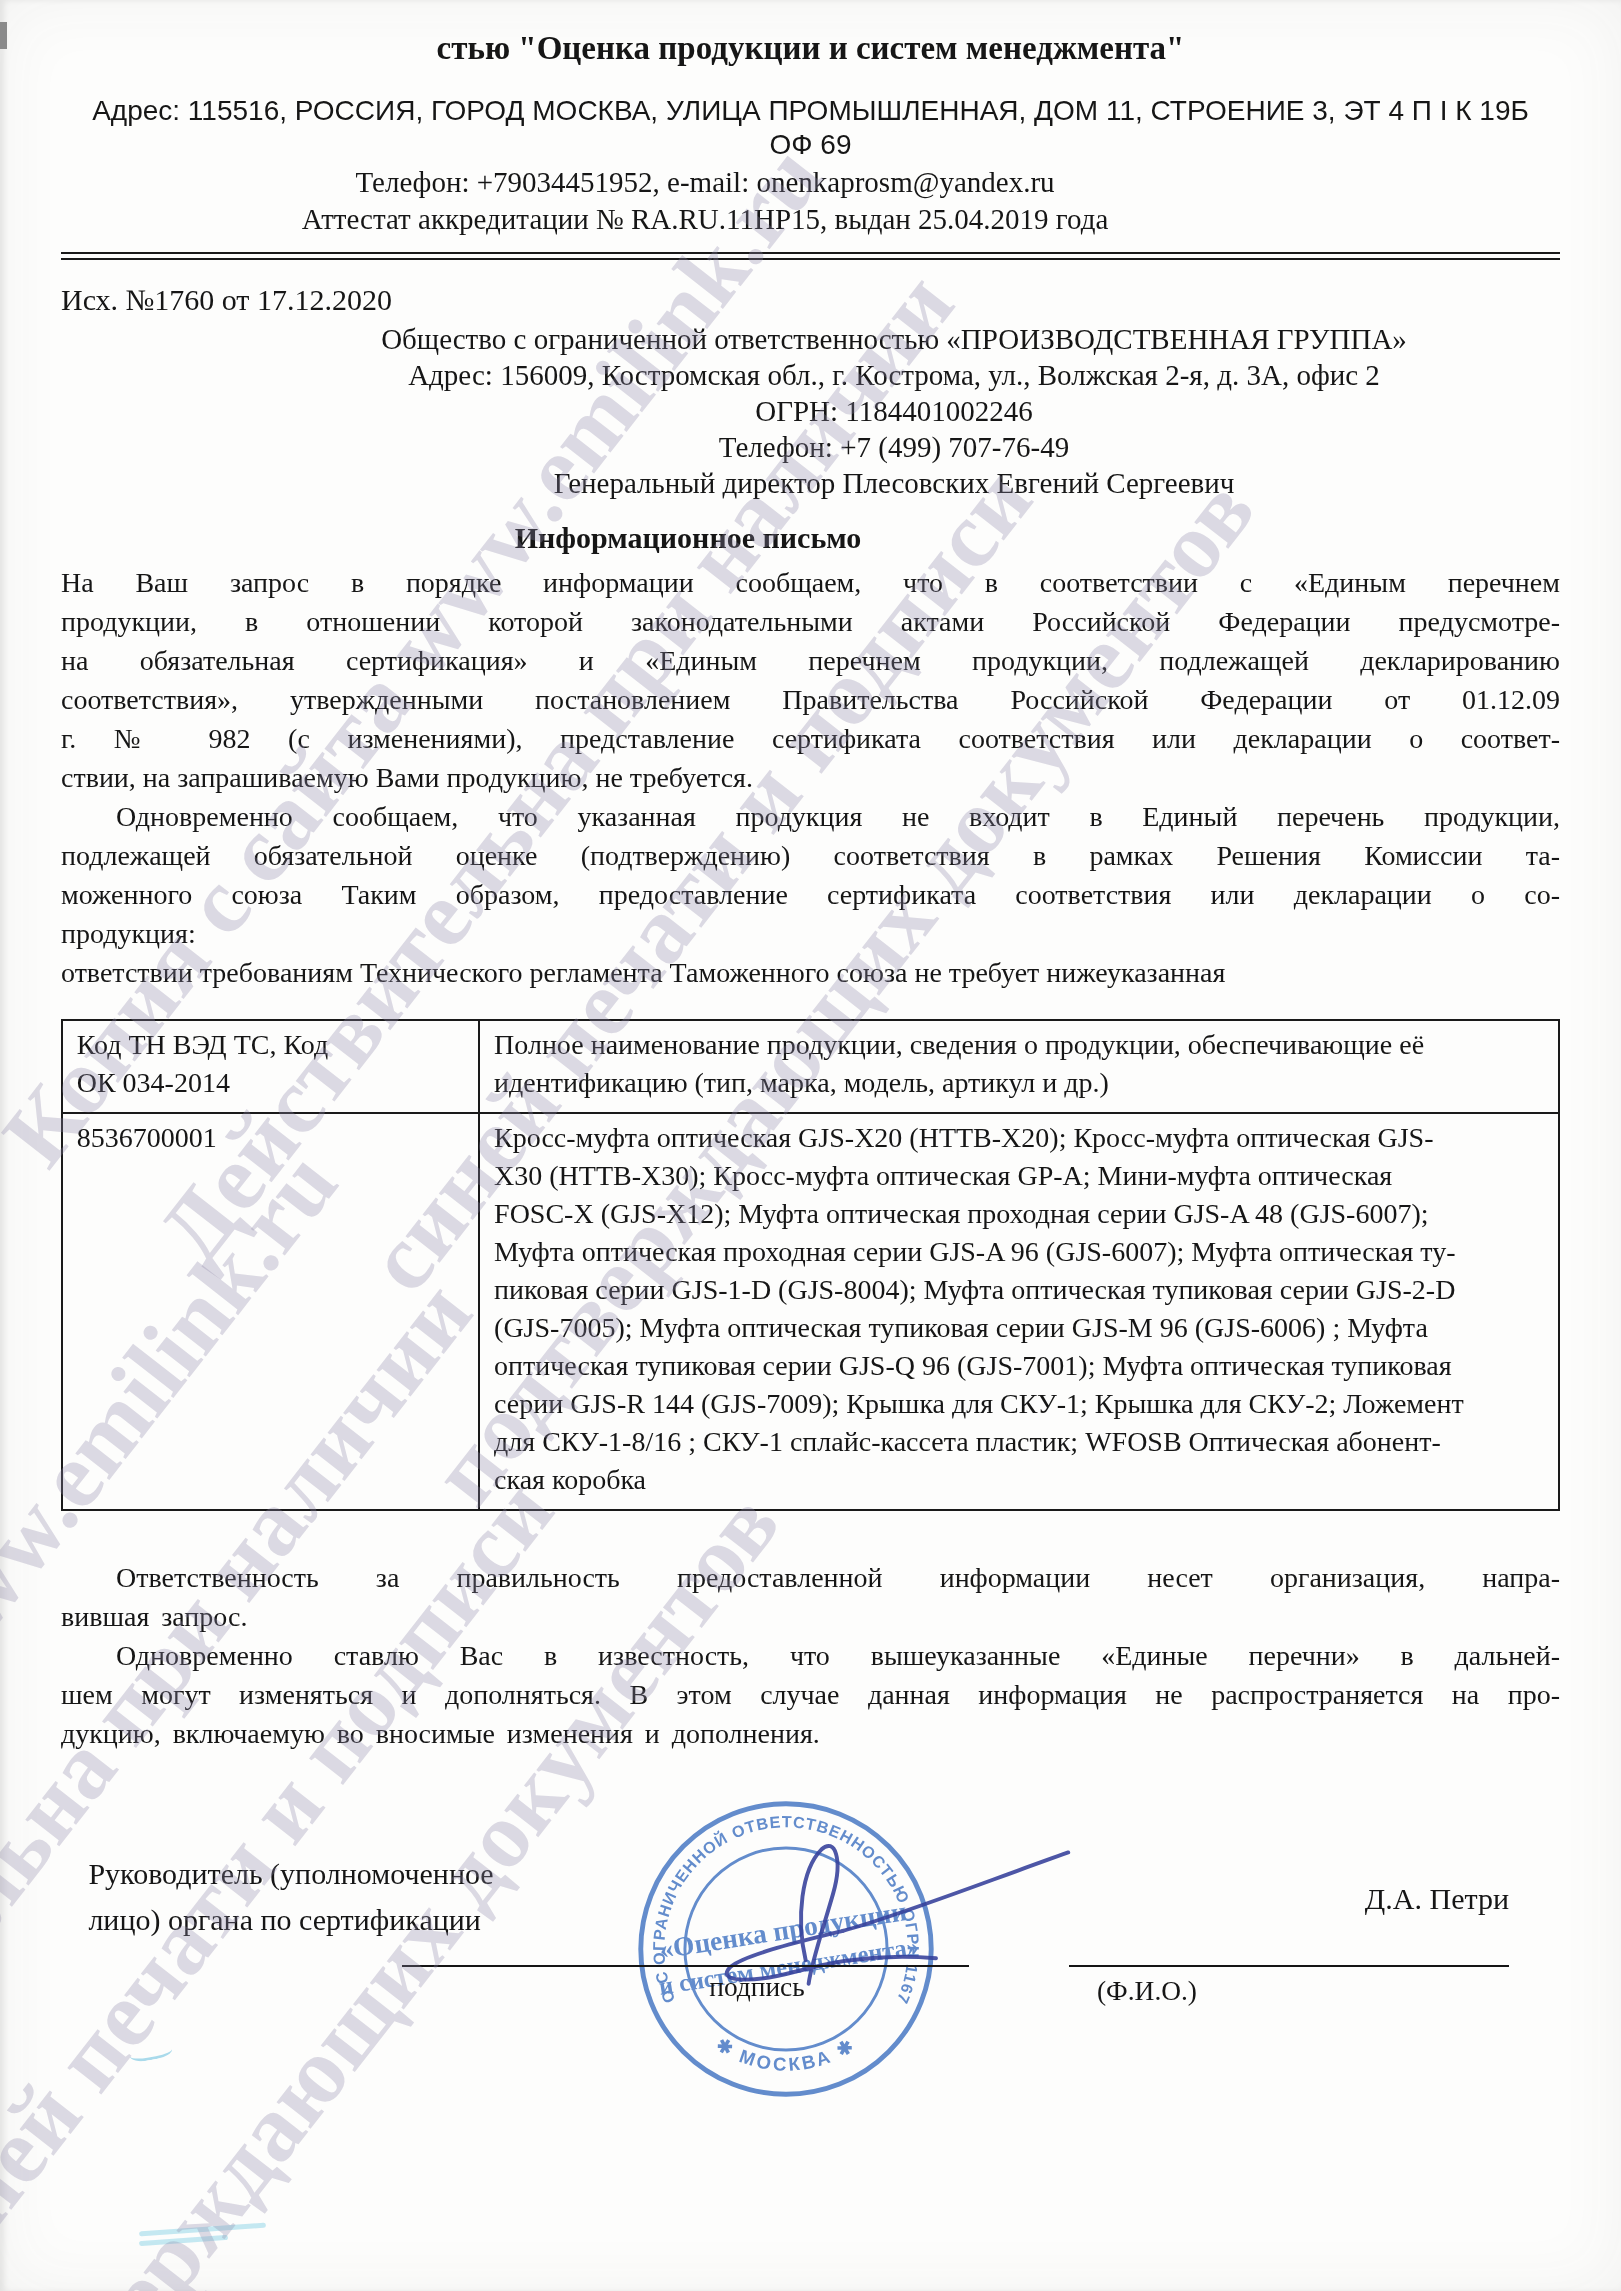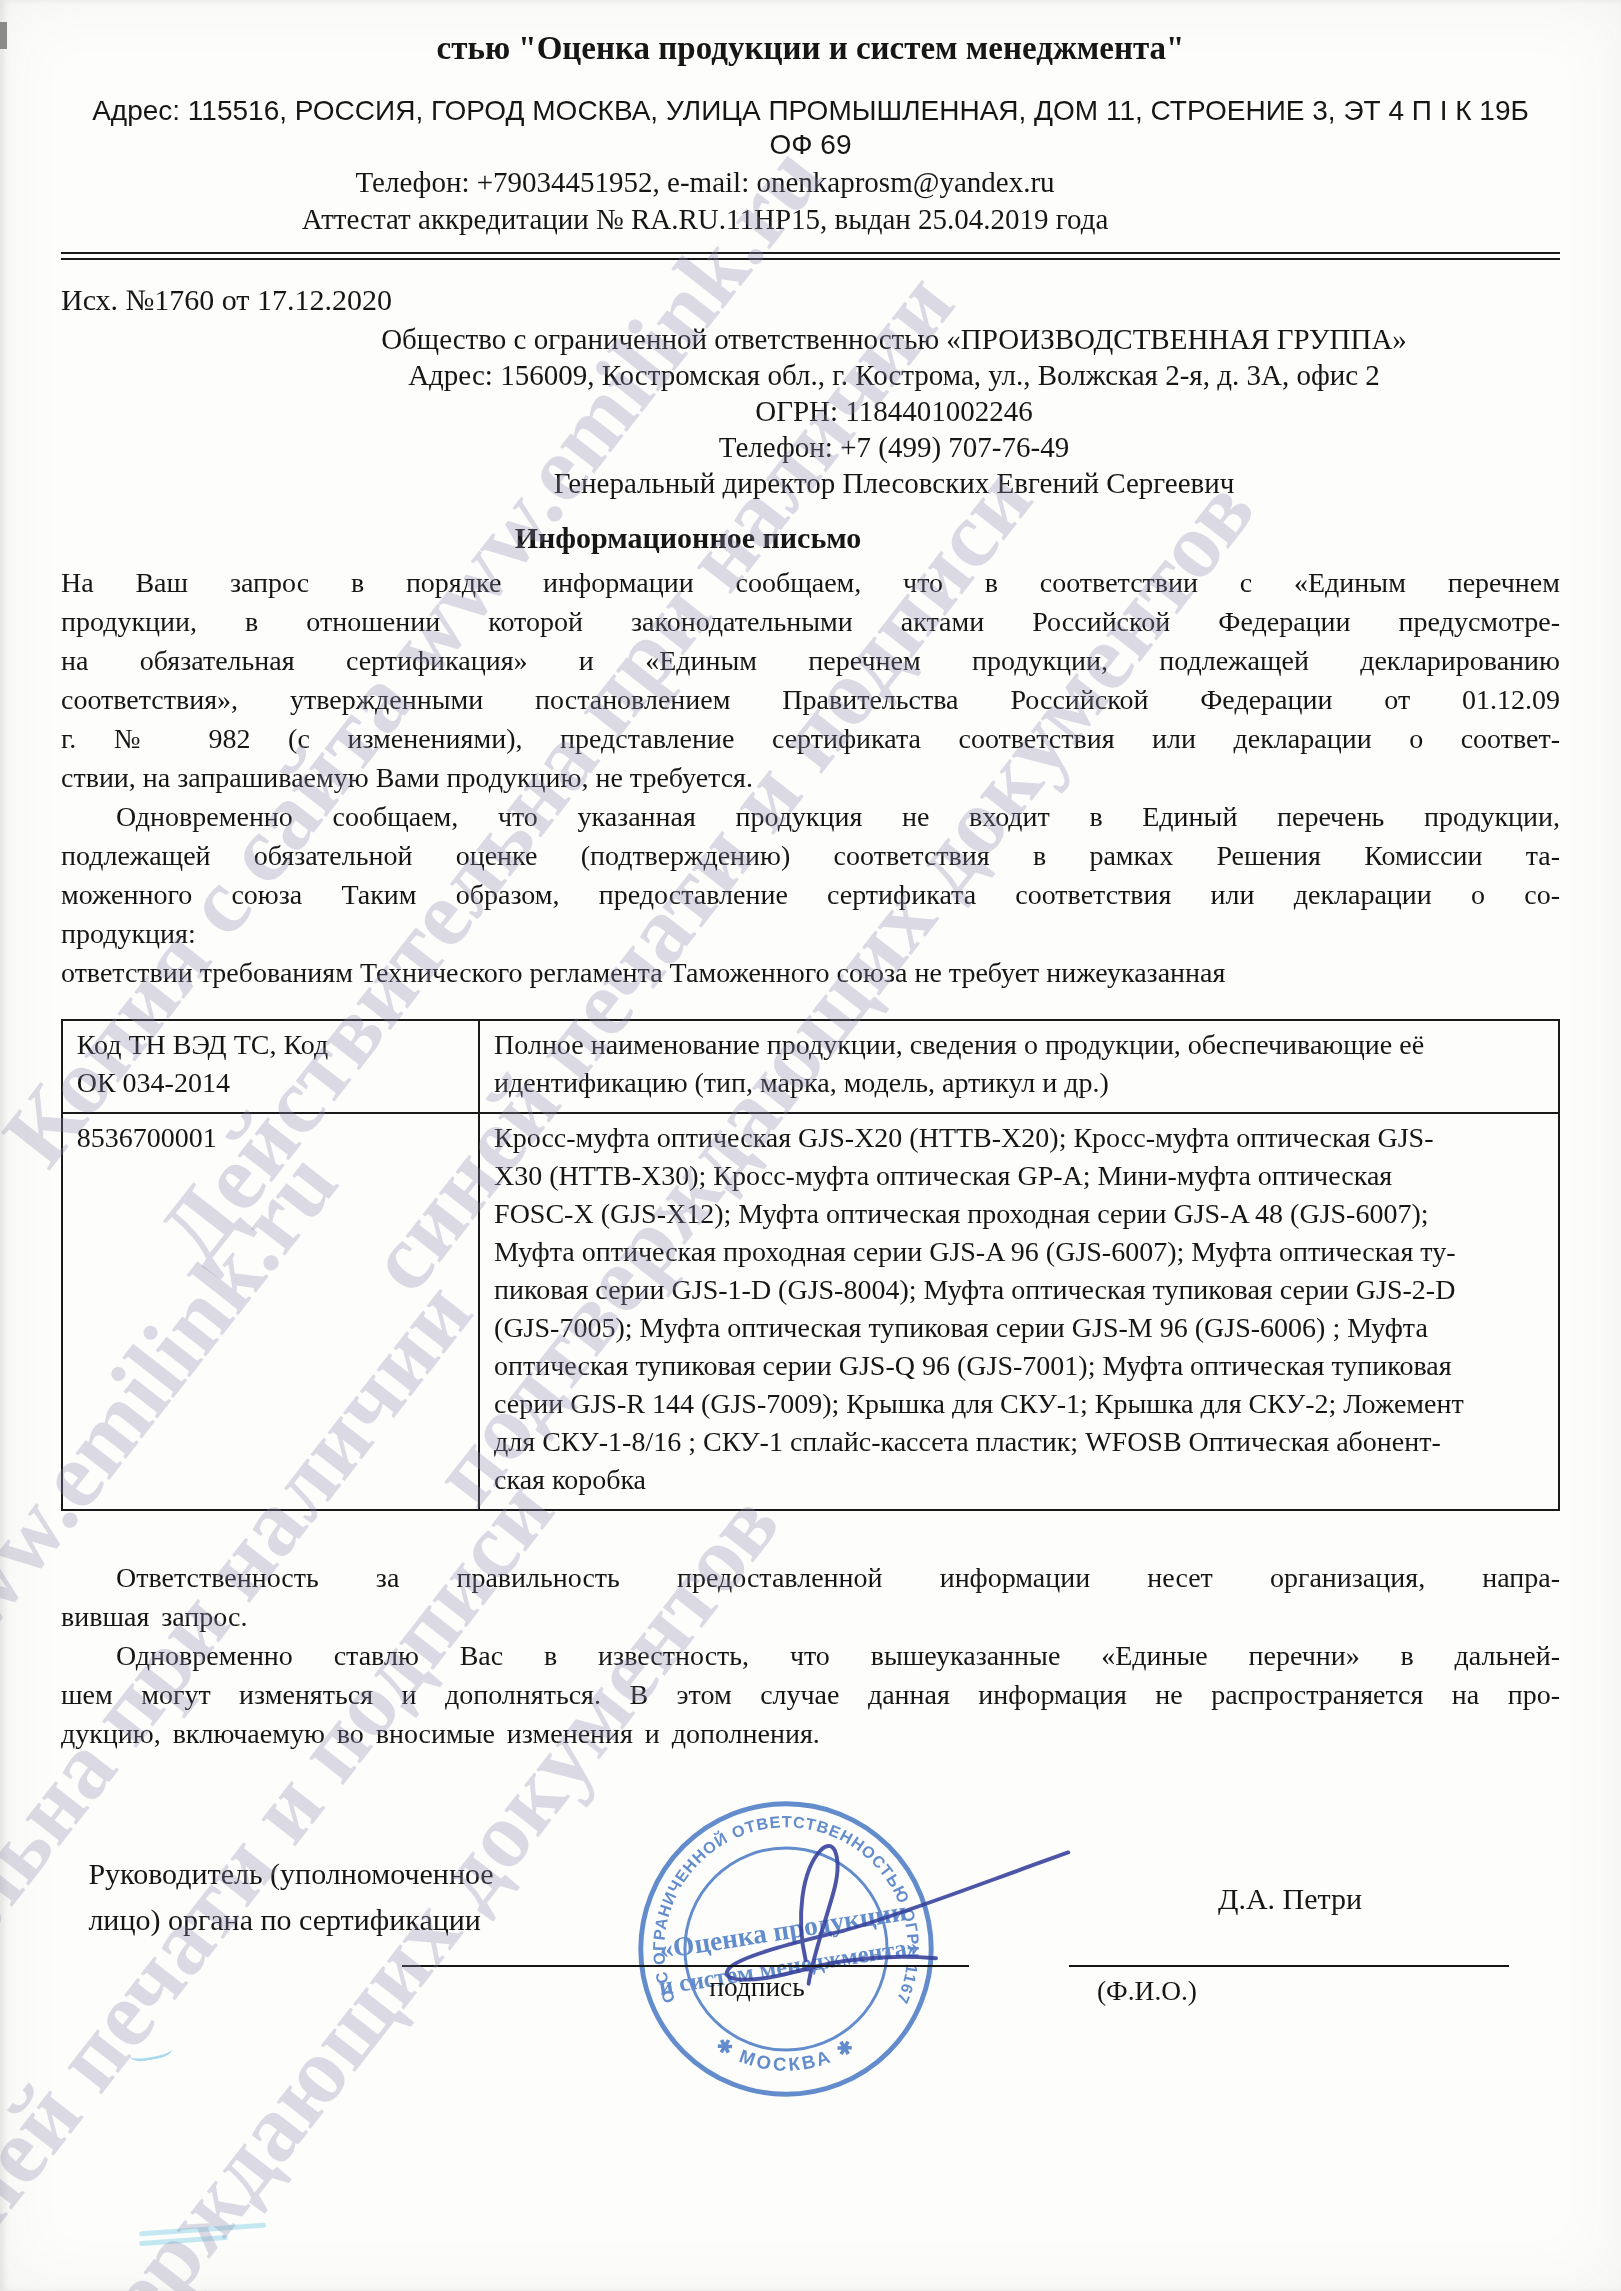--- a/index.html
+++ b/index.html
@@ -47,21 +47,21 @@
   td.c-code { width:388px; }
   .cell-lines > div { text-align:left; }
   
   .sig-area { position:relative; height:500px; margin-top:43px; }
   .sig-left { position:absolute; left:27.4px; top:55px; font-size:30px; line-height:46px; }
   .sig-line-mid { position:absolute; left:341px; top:169px; width:567px;
                   border-bottom:2.9px solid #151515; }
   .sig-caption-mid { position:absolute; left:549px; top:176px; width:294px;
                      text-align:center; font-size:27.4px; }
   .sig-right-name { position:absolute; left:1010px; top:86px; width:438px;
-                    text-align:center; font-size:30px; }
+                    text-align:right; font-size:30px; }
   .sig-line-right { position:absolute; left:1008px; top:169px; width:440px;
                     border-bottom:2.9px solid #151515; }
   .sig-caption-right { position:absolute; left:1036px; top:180px; width:440px;
                        text-align:left; font-size:27.4px; }
   .stamp-svg { position:absolute; left:568px; top:-3.9px; opacity:.88; }
   .ink-svg { position:absolute; left:488px; top:29px; opacity:.88; }
   
   .edge-notch { position:absolute; left:0; top:21.6px; width:6.9px; height:27.4px;
                 background:#8a8a8a; z-index:2; }
   .mark-check { position:absolute; left:129px; top:2041px; width:43px; height:15.7px;

